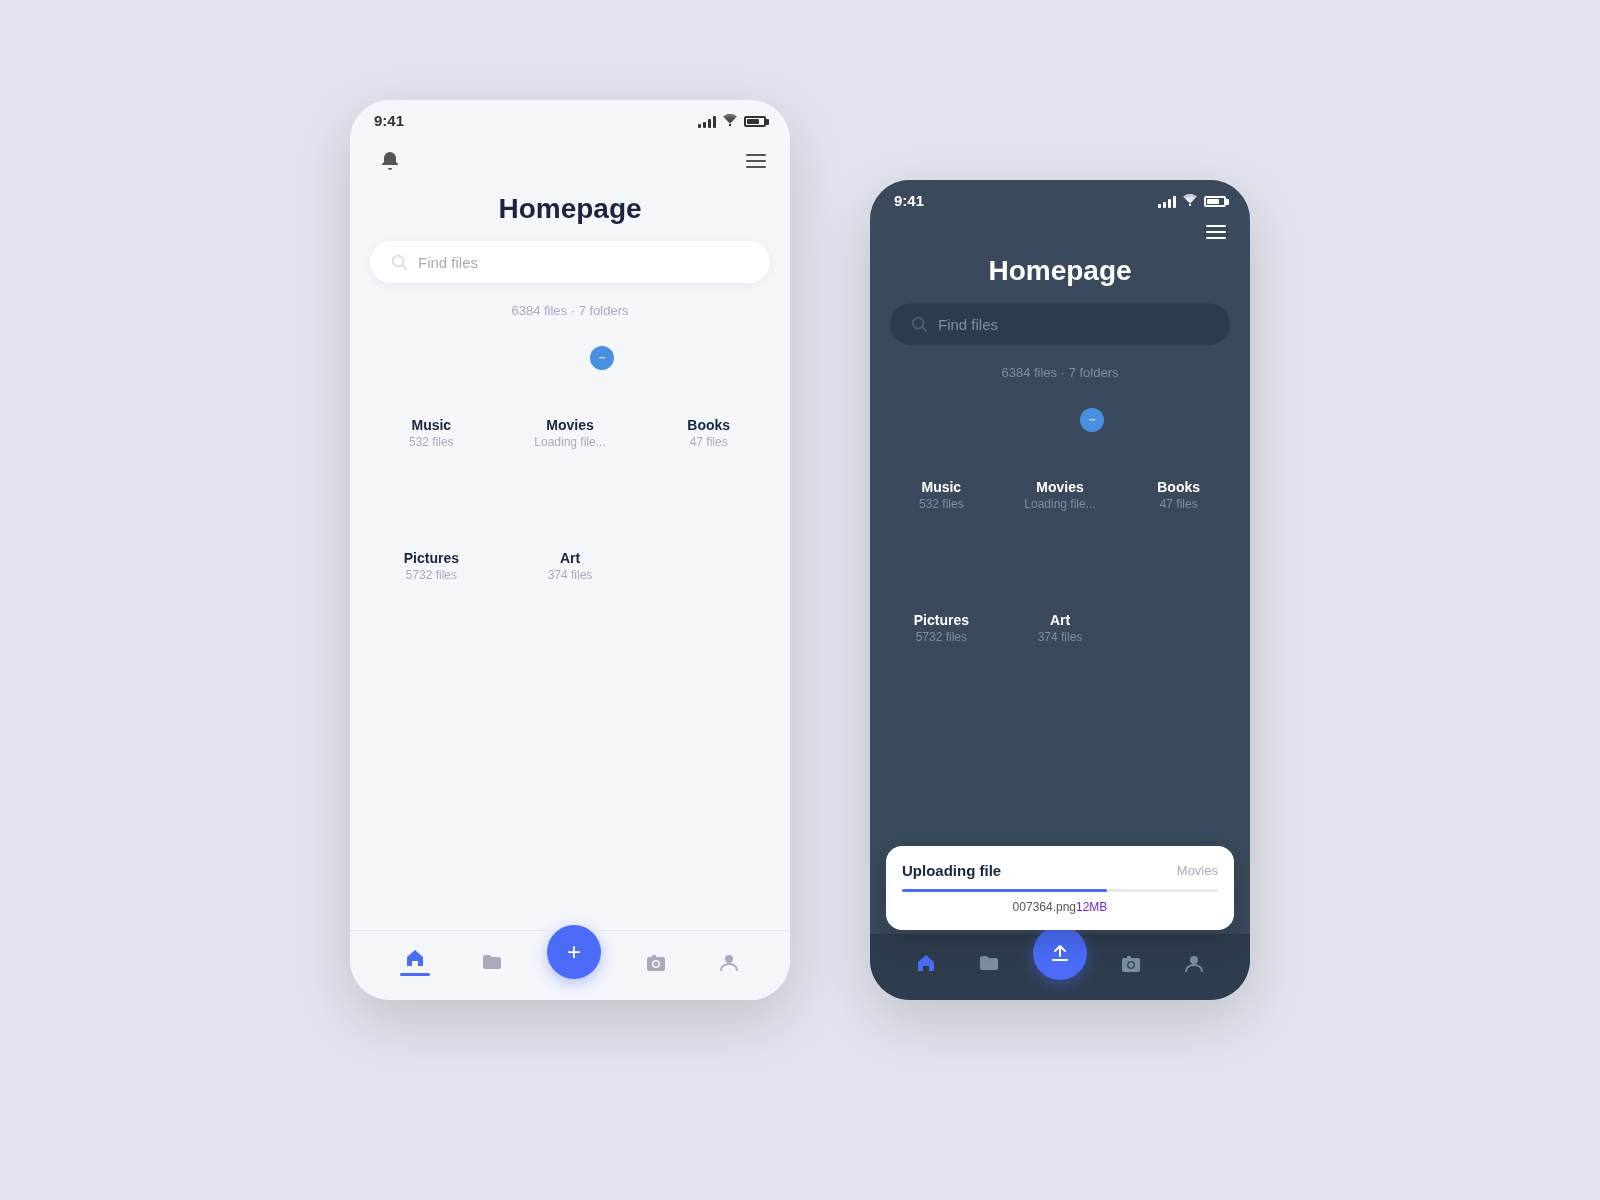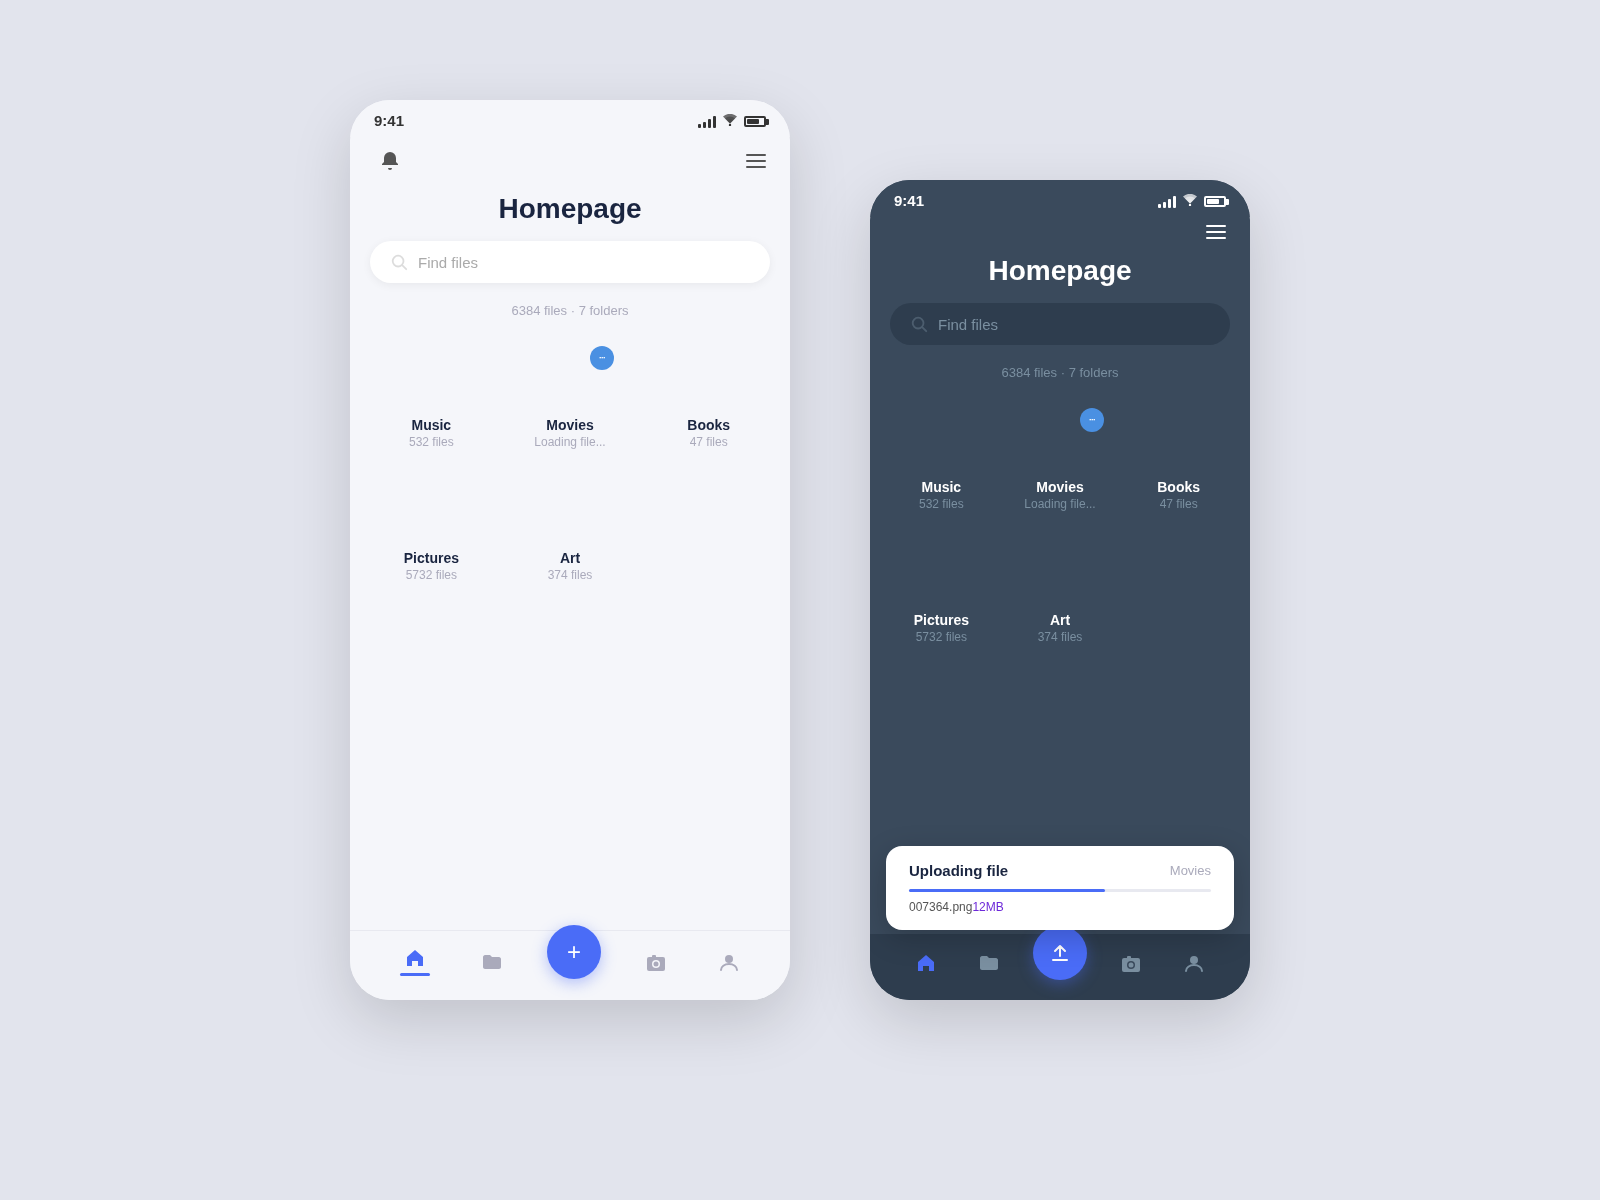--- a/index.html
+++ b/index.html
@@ -343,21 +343,21 @@
     }
 
     
     .upload-card {
       position: absolute;
       bottom: 70px;
       left: 16px;
       right: 16px;
       background: #fff;
       border-radius: 16px;
-      padding: 16px 23px;
+      padding: 16px 16px;
       box-shadow: 0 8px 30px rgba(0,0,0,0.2);
       z-index: 10;
     }
 
     .upload-header {
       display: flex;
       justify-content: space-between;
       align-items: center;
       margin-bottom: 10px;
     }
@@ -383,21 +383,21 @@
 
     .upload-progress-fill {
       height: 100%;
       background: #4a6cf7;
       border-radius: 2px;
       width: 65%;
     }
 
     .upload-file-info {
       display: flex;
-      justify-content: flex-start;
+      justify-content: center;
       align-items: center;
     }
 
     .upload-filename {
       font-size: 12px;
       color: #555;
     }
 
     .upload-size {
       font-size: 12px;

